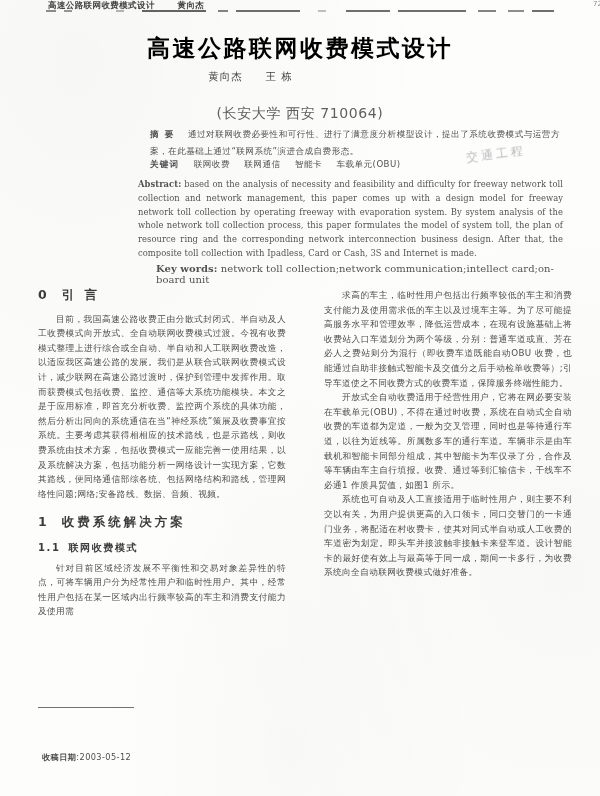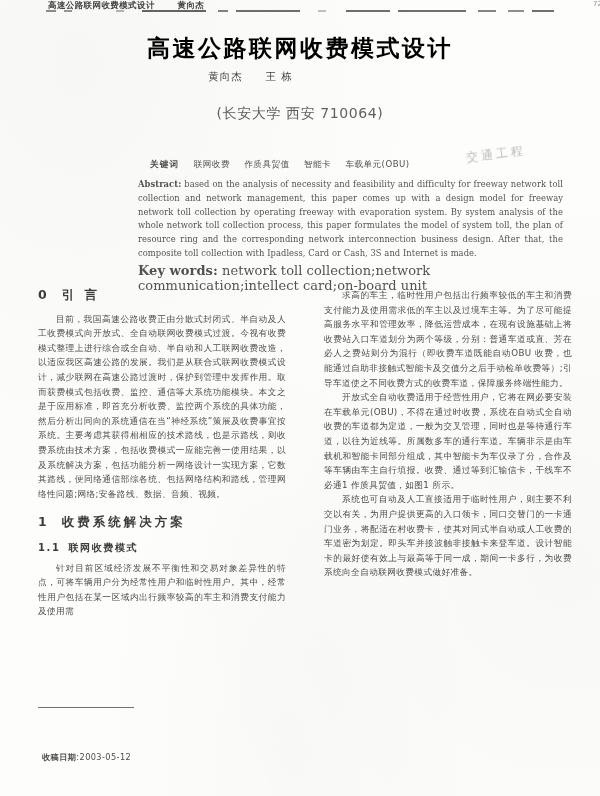--- a/index.html
+++ b/index.html
@@ -151,24 +151,24 @@
     letter-spacing: 0.05px;
     text-align: justify;
     color: #222;
     opacity: 0.78;
     filter: blur(0.42px);
   }
   .abs-en .lbl { font-weight: bold; }
   .kw-en {
     position: absolute;
     top: 263px;
-    left: 138px;
+    left: 156px;
     width: 425px;
     font-family: "DejaVu Serif", serif;
-    font-size: 13px;
+    font-size: 10px;
     letter-spacing: 0.05px;
     color: #222;
     opacity: 0.78;
     filter: blur(0.42px);
   }
   .kw-en .lbl { font-weight: bold; }
 
   
   .ink-mark {
     position: absolute;
@@ -262,27 +262,32 @@
   <div class="title">高速公路联网收费模式设计</div>
 
   <div class="authors">
     <span>黄向杰</span>
     <span class="gap"></span>
     <span>王 栋</span>
   </div>
 
   <div class="affil">(长安大学  西安 710064)</div>
 
+  <div class="abs-cn">
+    <span class="lbl">摘  要</span>
+    &nbsp;&nbsp;
+    <span>通过对联网收费必要性和可行性、进行了满意度分析模型设计，提出了系统收费模式与运营方案，在此基础上通过“联网系统”演进合成自费形态。</span>
+  </div>
 
   <div class="kw-cn">
     <span class="lbl">关键词</span>
     <span class="sp"></span>
     <span>联网收费</span>
     <span class="sp"></span>
-    <span>作质具贸值</span>
+    <span>联网通信</span>
     <span class="sp"></span>
     <span>智能卡</span>
     <span class="sp"></span>
     <span>车载单元(OBU)</span>
   </div>
 
   <div class="ink-mark">交通工程</div>
 
   <div class="abs-en">
     <span class="lbl">Abstract:</span>

